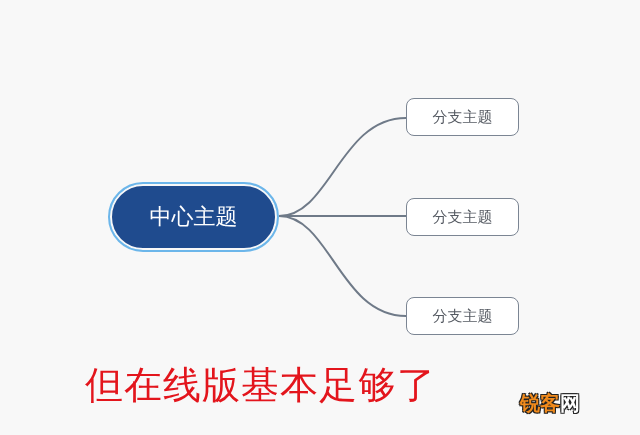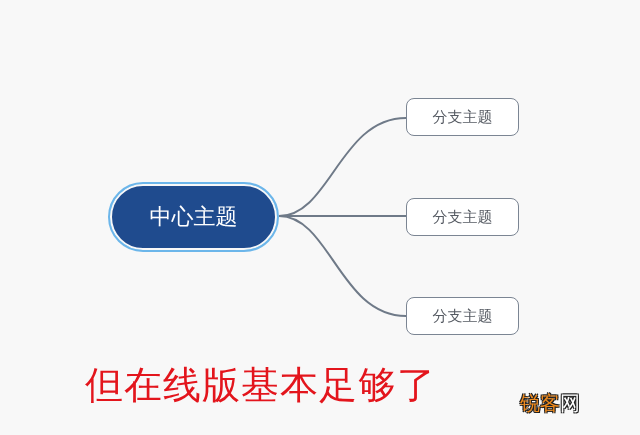--- a/index.html
+++ b/index.html
@@ -46,21 +46,21 @@
       font-size: 38px;
       color: #e3151c;
       letter-spacing: 1px;
       white-space: nowrap;
       text-align: center;
     }
     .watermark {
       position: absolute;
       left: 520px; top: 390px;
       font-size: 20px;
-      font-weight: normal;
+      font-weight: bold;
       white-space: nowrap;
     }
     .wm-a {
       color: #f08a1c;
       text-shadow: -1px -1px 0 #222, 1px -1px 0 #222, -1px 1px 0 #222, 1px 1px 0 #222;
     }
     .wm-b {
       color: #ffffff;
       text-shadow: -1px -1px 0 #222, 1px -1px 0 #222, -1px 1px 0 #222, 1px 1px 0 #222;
     }

